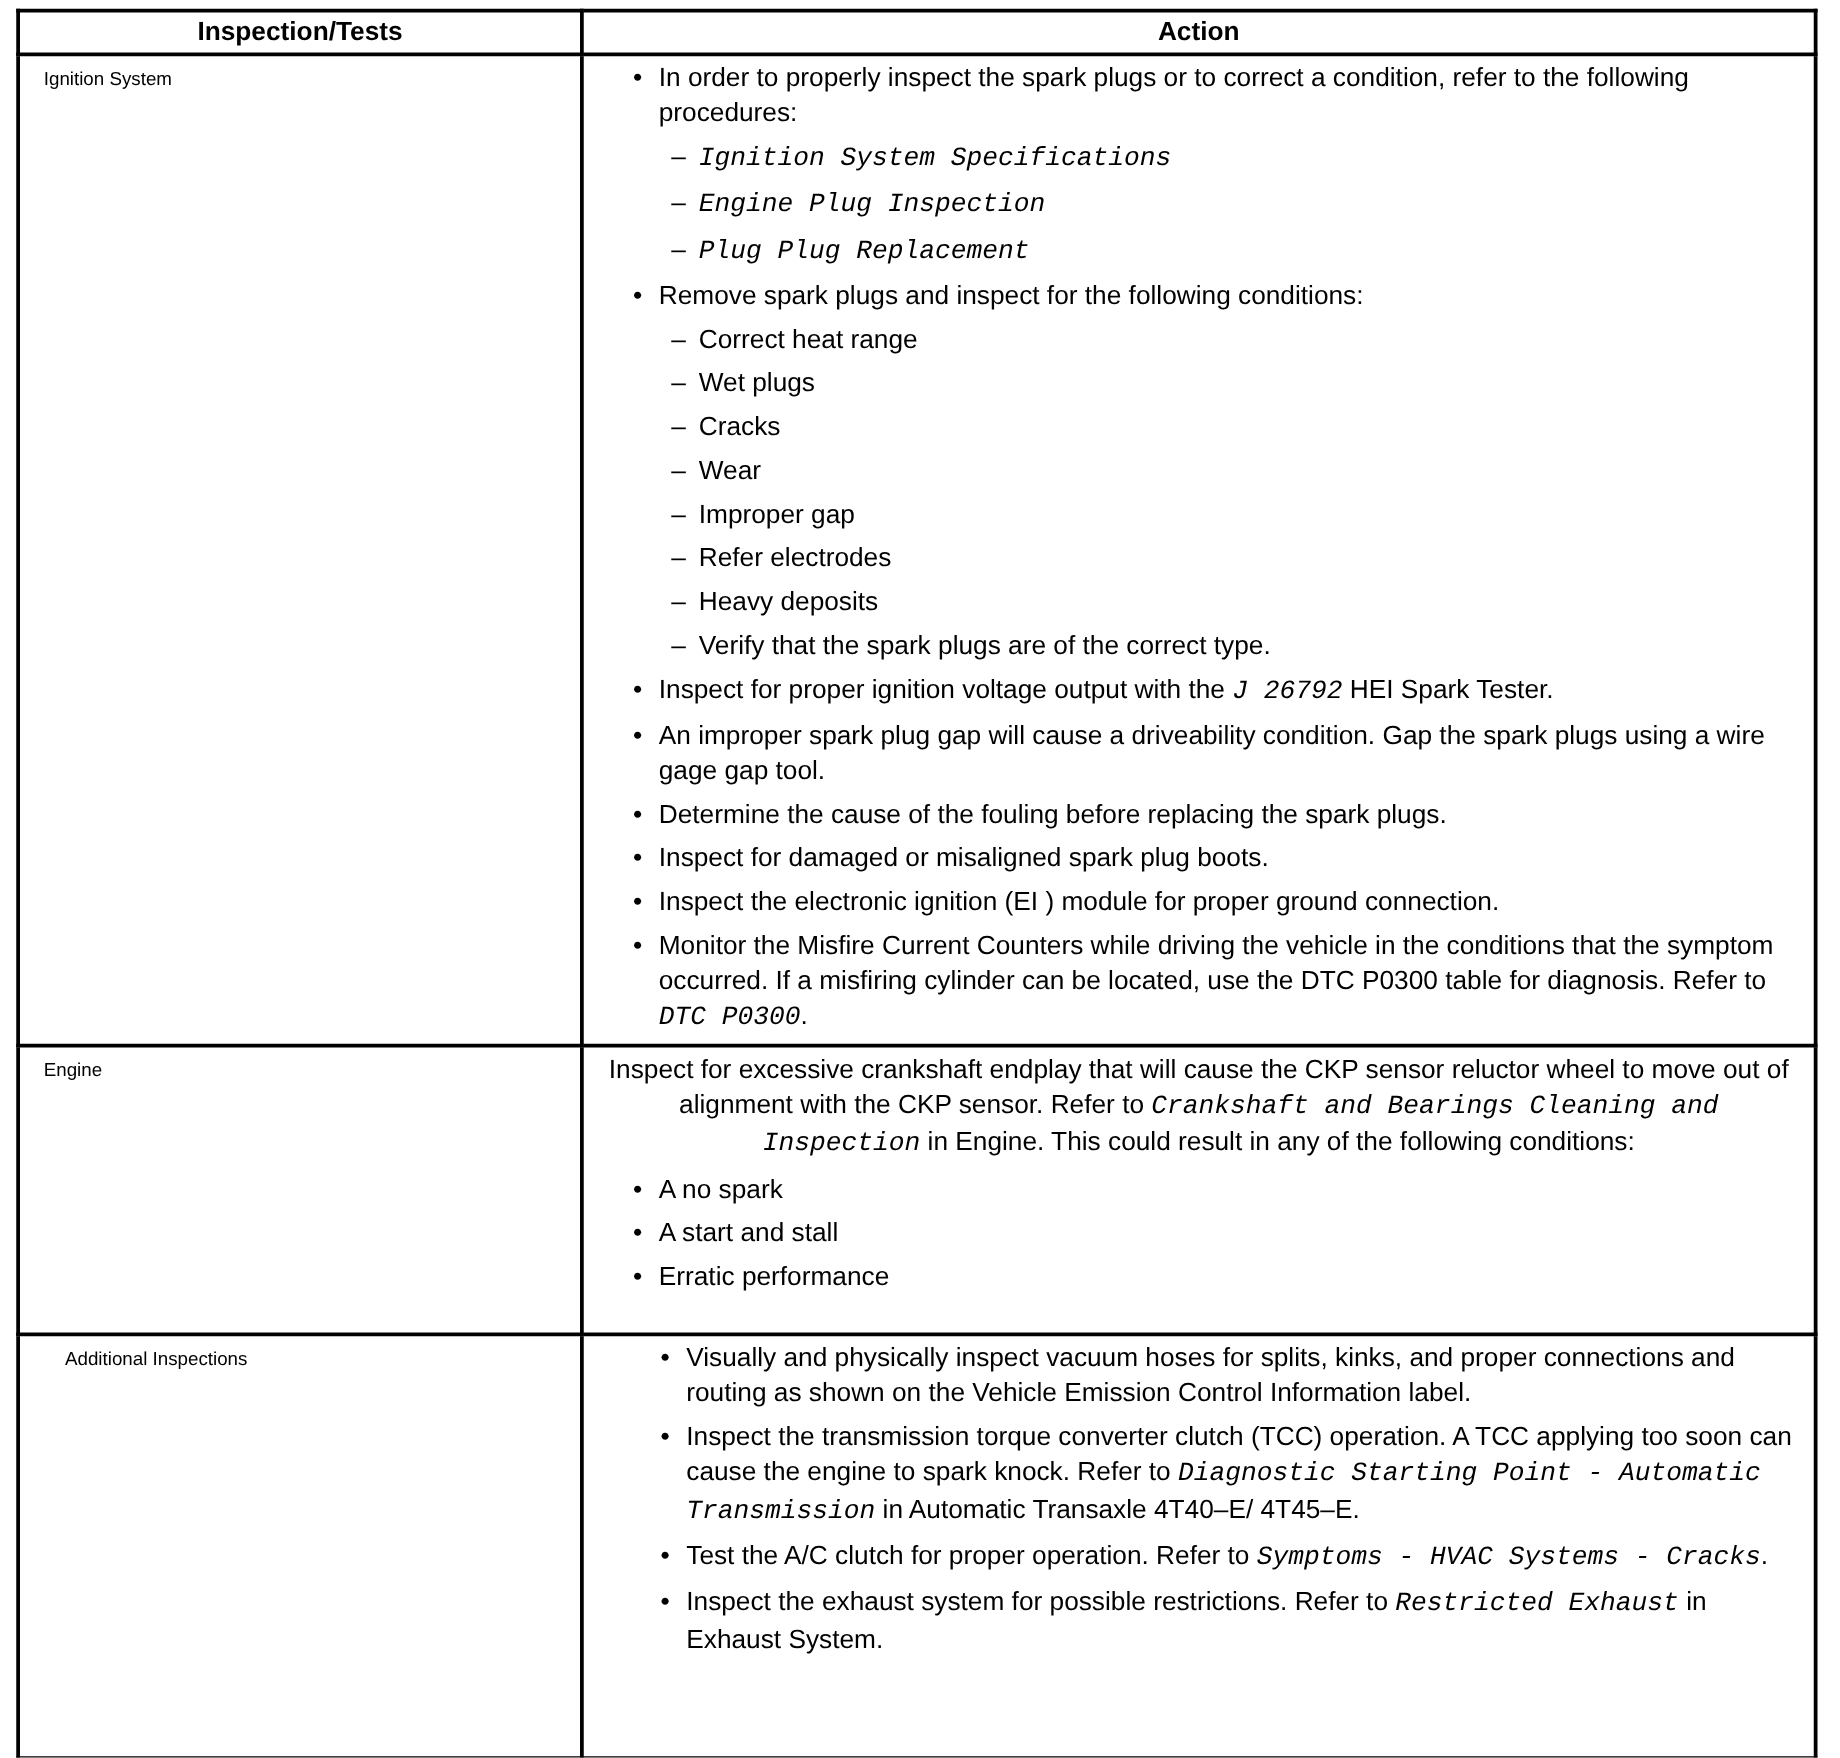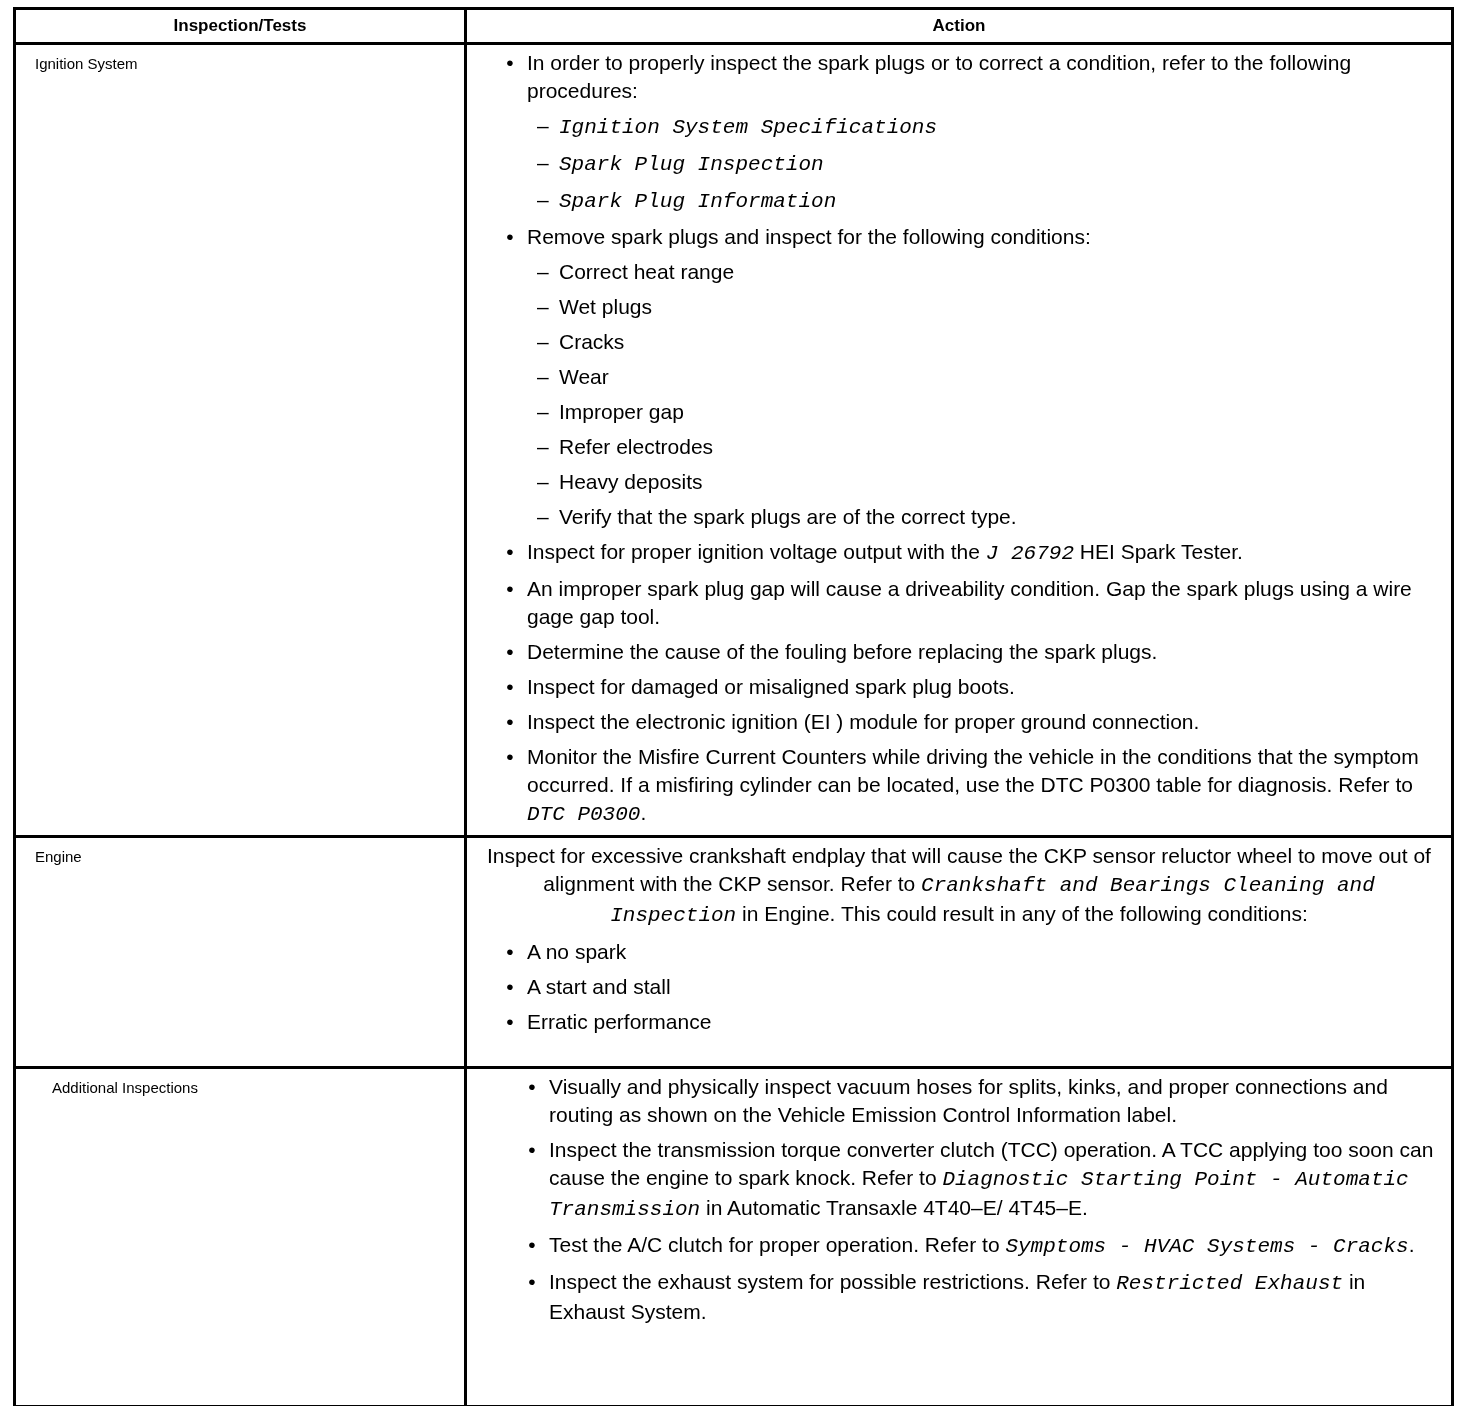--- a/index.html
+++ b/index.html
@@ -22,21 +22,21 @@
     width: 1438px;
     border-collapse: collapse;
     table-layout: fixed;
   }
   .doc-table th, .doc-table td {
     border: 3px solid #000;
     vertical-align: top;
   }
   .doc-table th {
     font-weight: bold;
-    font-size: 17px;
+    font-size: 21px;
     text-align: center;
     height: 30px;
     padding: 2px 4px 0 4px;
     line-height: 28px;
   }
   col.c1 { width: 451px; }
   col.c2 { width: 987px; }
   td.label {
     font-size: 15px;
     padding: 6px 0 0 19px;
@@ -101,22 +101,22 @@
       <th>Action</th>
     </tr>
   </thead>
   <tbody>
     <tr class="row-ignition">
       <td class="label">Ignition System</td>
       <td class="action">
           <ul class="bullets">
             <li><span class="bullet-dot">•</span><span><span>In order to properly inspect the spark plugs or to correct a condition, refer to the following procedures:</span></span><ul class="subs">
                 <li><span class="dash">–</span><em>Ignition System Specifications</em></li>
-                <li><span class="dash">–</span><em>Spark Plug Inspection</em></li>
-                <li><span class="dash">–</span><em>Spark Plug Information</em></li>
+                <li><span class="dash">–</span><em>Engine Plug Inspection</em></li>
+                <li><span class="dash">–</span><em>Plug Plug Replacement</em></li>
               </ul></li>
             <li><span class="bullet-dot">•</span><span><span>Remove spark plugs and inspect for the following conditions:</span></span><ul class="subs">
                 <li><span class="dash">–</span><span>Correct heat range</span></li>
                 <li><span class="dash">–</span><span>Wet plugs</span></li>
                 <li><span class="dash">–</span><span>Cracks</span></li>
                 <li><span class="dash">–</span><span>Wear</span></li>
                 <li><span class="dash">–</span><span>Improper gap</span></li>
                 <li><span class="dash">–</span><span>Refer electrodes</span></li>
                 <li><span class="dash">–</span><span>Heavy deposits</span></li>
                 <li><span class="dash">–</span><span>Verify that the spark plugs are of the correct type.</span></li>

